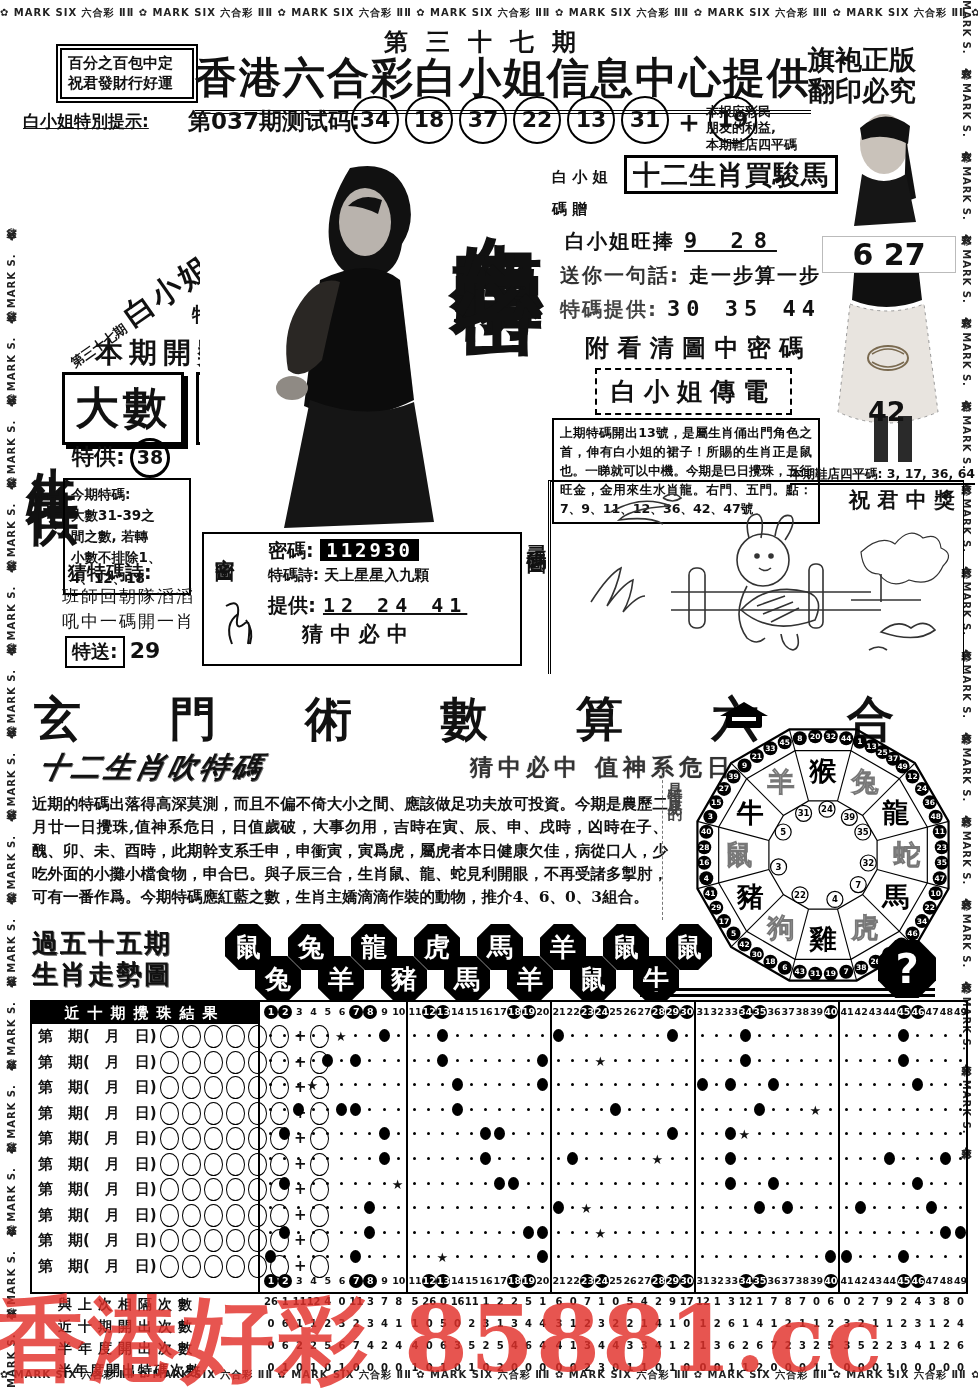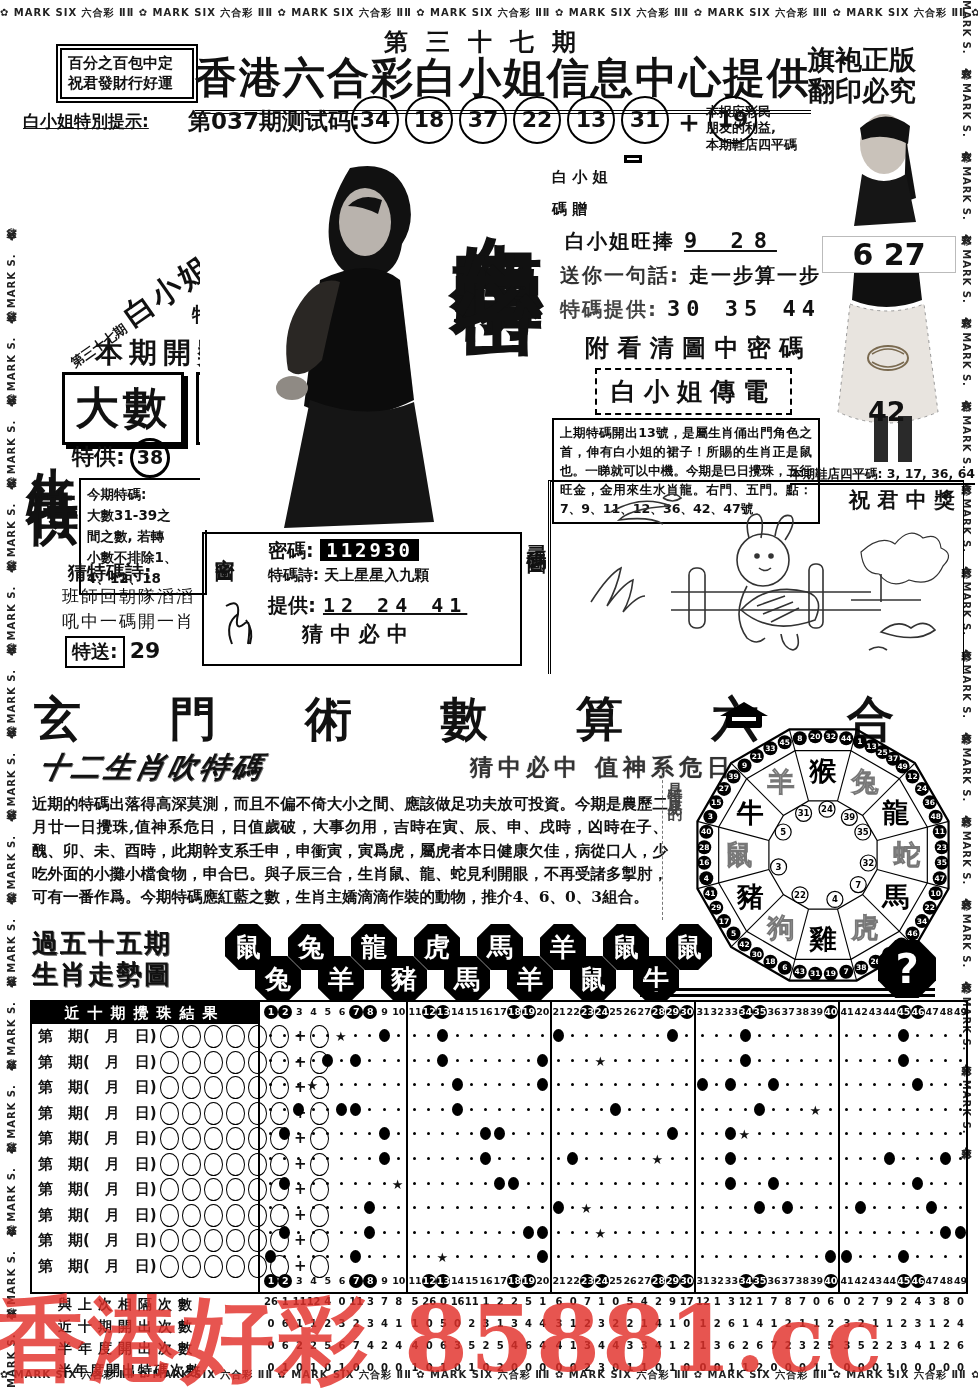--- a/index.html
+++ b/index.html
@@ -25,21 +25,21 @@
   .plus{display:inline-block;font-size:30px;font-weight:bold;vertical-align:middle;margin:0 2px;}
   .notice{font-size:13px;font-weight:900;line-height:1.25;}
   
   .vert{writing-mode:vertical-rl;text-orientation:upright;}
   .sheng{font-size:52px;font-weight:900;letter-spacing:10px;}
   .diag{transform:rotate(-35deg);font-weight:900;}
   .kv{font-size:18px;font-weight:bold;}
   .ball-s{display:inline-block;width:30px;height:30px;border:3px solid #000;border-radius:50%;
           text-align:center;line-height:28px;font-size:17px;font-weight:900;margin-right:6px;}
   .bigword{border:3px solid #000;font-size:44px;font-weight:900;padding:4px 10px;letter-spacing:4px;box-shadow:4px 4px 0 #000;}
-  .hintbox{border:2px solid #000;font-size:13.5px;font-weight:bold;line-height:1.55;padding:4px 6px;margin-left:16px;}
+  .hintbox{border:2px solid #000;font-size:13.5px;font-weight:bold;line-height:1.55;padding:4px 6px;}
   .poemT{font-size:19px;font-weight:900;}
   .hand{font-size:17px;letter-spacing:2px;}
   .tesong{border:2px solid #000;font-size:19px;font-weight:900;padding:1px 5px;display:inline-block;}
   
   .bigvert{font-size:92px;font-weight:900;line-height:1.02;letter-spacing:6px;}
   .xunma{font-size:20px;font-weight:bold;letter-spacing:6px;}
   .mibox{border:2px solid #000;padding:6px 8px;}
   .miinv{background:#000;color:#fff;padding:0 6px;font-weight:900;letter-spacing:3px;}
   
   .blackbox{border:3px solid #000;font-size:27px;font-weight:900;line-height:1.15;padding:1px 6px;letter-spacing:1px;}
@@ -173,20 +173,21 @@
     <span class="mono" style="text-decoration:underline;letter-spacing:6px;">12 24 41</span>
   </div>
   <div class="abs serif" style="left:98px;top:86px;font-size:21px;font-weight:900;">猜 中 必 中</div>
 </div>
 
 <div class="abs" style="left:552px;top:162px;font-size:15px;font-weight:bold;line-height:2.1;">
   <div>白 小 姐</div>
   <div>碼    贈</div>
 </div>
 <div class="abs blackbox" style="left:624px;top:155px;">
+  <div>十二生肖買駿馬</div>
 </div>
 <div class="abs rline" style="left:565px;top:228px;">
   <span>白小姐旺捧</span>
   <span class="mono" style="font-size:22px;letter-spacing:10px;text-decoration:underline;">9  28</span>
 </div>
 <div class="abs rline" style="left:560px;top:262px;">
   <span style="color:#333;">送你一句話:</span>
   <span style="font-weight:900;">走一步算一步</span>
 </div>
 <div class="abs rline" style="left:560px;top:296px;">

